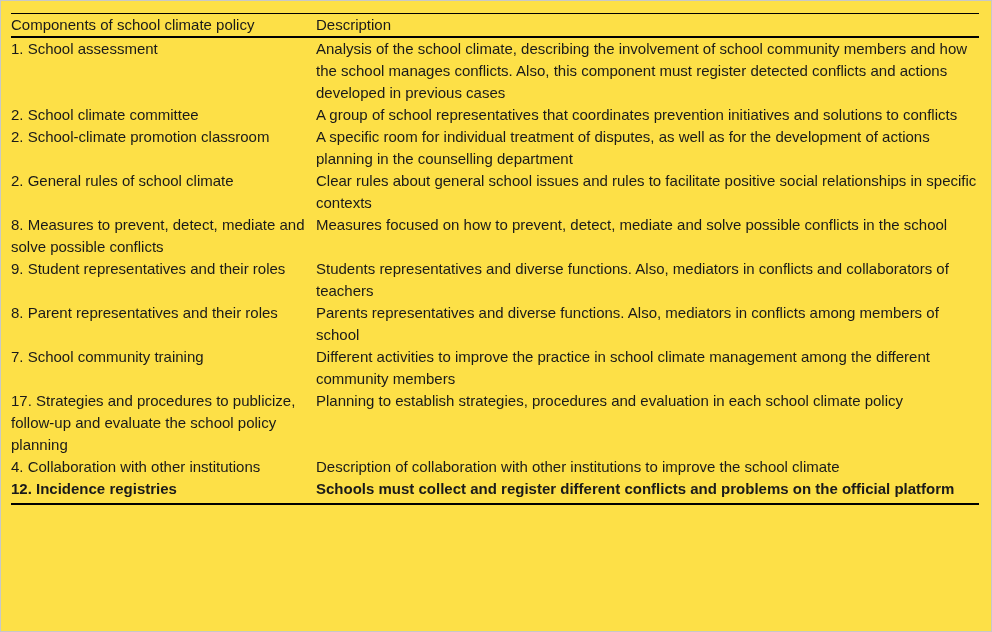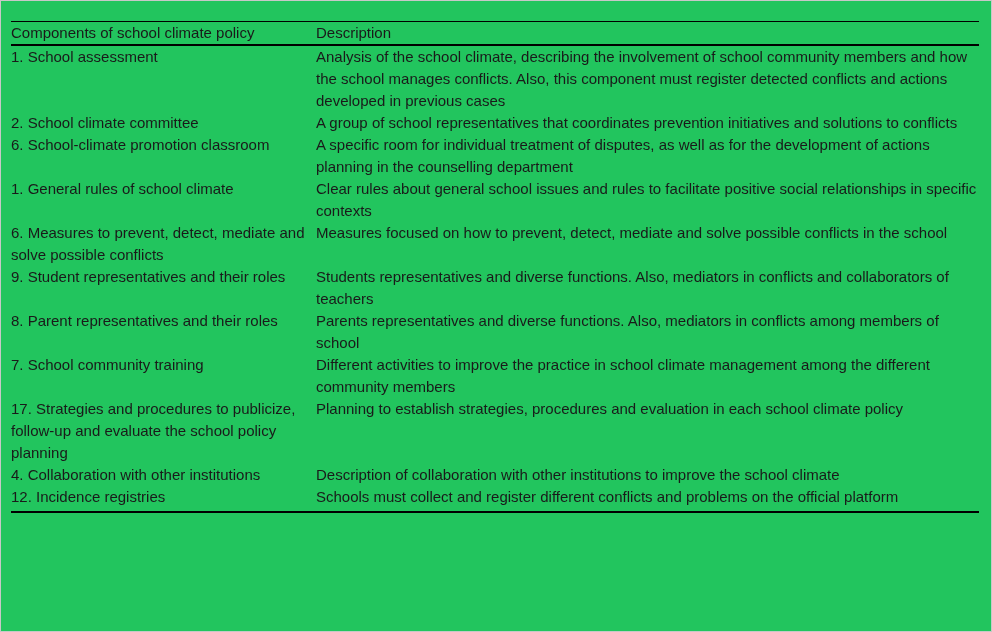--- a/index.html
+++ b/index.html
@@ -5,23 +5,23 @@
   html, body {
     margin: 0;
     padding: 0;
     background: #ffffff;
   }
   .figure {
     position: relative;
     width: 992px;
     height: 632px;
     box-sizing: border-box;
-    background: #22c55e;
+    background: #fde047;
     border: 1px solid #c8c8c8;
-    padding-top: 20px;
+    padding-top: 12px;
     font-family: "Liberation Sans", "DejaVu Sans", sans-serif;
     color: #1a1a1a;
     overflow: hidden;
   }
   table.policy-table {
     border-collapse: collapse;
     table-layout: fixed;
     width: 968px;
     margin-left: 10px;
     border-top: 1.5px solid #000000;
@@ -47,20 +47,21 @@
     padding-right: 63px;
   }
   thead th {
     padding-top: 5px;
     padding-bottom: 3px;
     border-bottom: 2.5px solid #000000;
   }
   tbody tr:last-child td {
     border-bottom: 2.5px solid #000000;
     padding-bottom: 3px;
+    font-weight: bold;
   }
 </style>
 </head>
 <body>
 
 <div class="figure">
   <table class="policy-table">
     <thead>
       <tr>
         <th class="col-comp">Components of school climate policy</th>
@@ -70,29 +71,29 @@
     <tbody>
       <tr>
         <td class="col-comp">1. School assessment</td>
         <td class="col-desc">Analysis of the school climate, describing the involvement of school community members and how the school manages conflicts. Also, this component must register detected conflicts and actions developed in previous cases</td>
       </tr>
       <tr>
         <td class="col-comp">2. School climate committee</td>
         <td class="col-desc">A group of school representatives that coordinates prevention initiatives and solutions to conflicts</td>
       </tr>
       <tr>
-        <td class="col-comp">6. School-climate promotion classroom</td>
+        <td class="col-comp">2. School-climate promotion classroom</td>
         <td class="col-desc">A specific room for individual treatment of disputes, as well as for the development of actions planning in the counselling department</td>
       </tr>
       <tr>
-        <td class="col-comp">1. General rules of school climate</td>
+        <td class="col-comp">2. General rules of school climate</td>
         <td class="col-desc">Clear rules about general school issues and rules to facilitate positive social relationships in specific contexts</td>
       </tr>
       <tr>
-        <td class="col-comp">6. Measures to prevent, detect, mediate and solve possible conflicts</td>
+        <td class="col-comp">8. Measures to prevent, detect, mediate and solve possible conflicts</td>
         <td class="col-desc">Measures focused on how to prevent, detect, mediate and solve possible conflicts in the school</td>
       </tr>
       <tr>
         <td class="col-comp">9. Student representatives and their roles</td>
         <td class="col-desc">Students representatives and diverse functions. Also, mediators in conflicts and collaborators of teachers</td>
       </tr>
       <tr>
         <td class="col-comp">8. Parent representatives and their roles</td>
         <td class="col-desc">Parents representatives and diverse functions. Also, mediators in conflicts among members of school</td>
       </tr>

